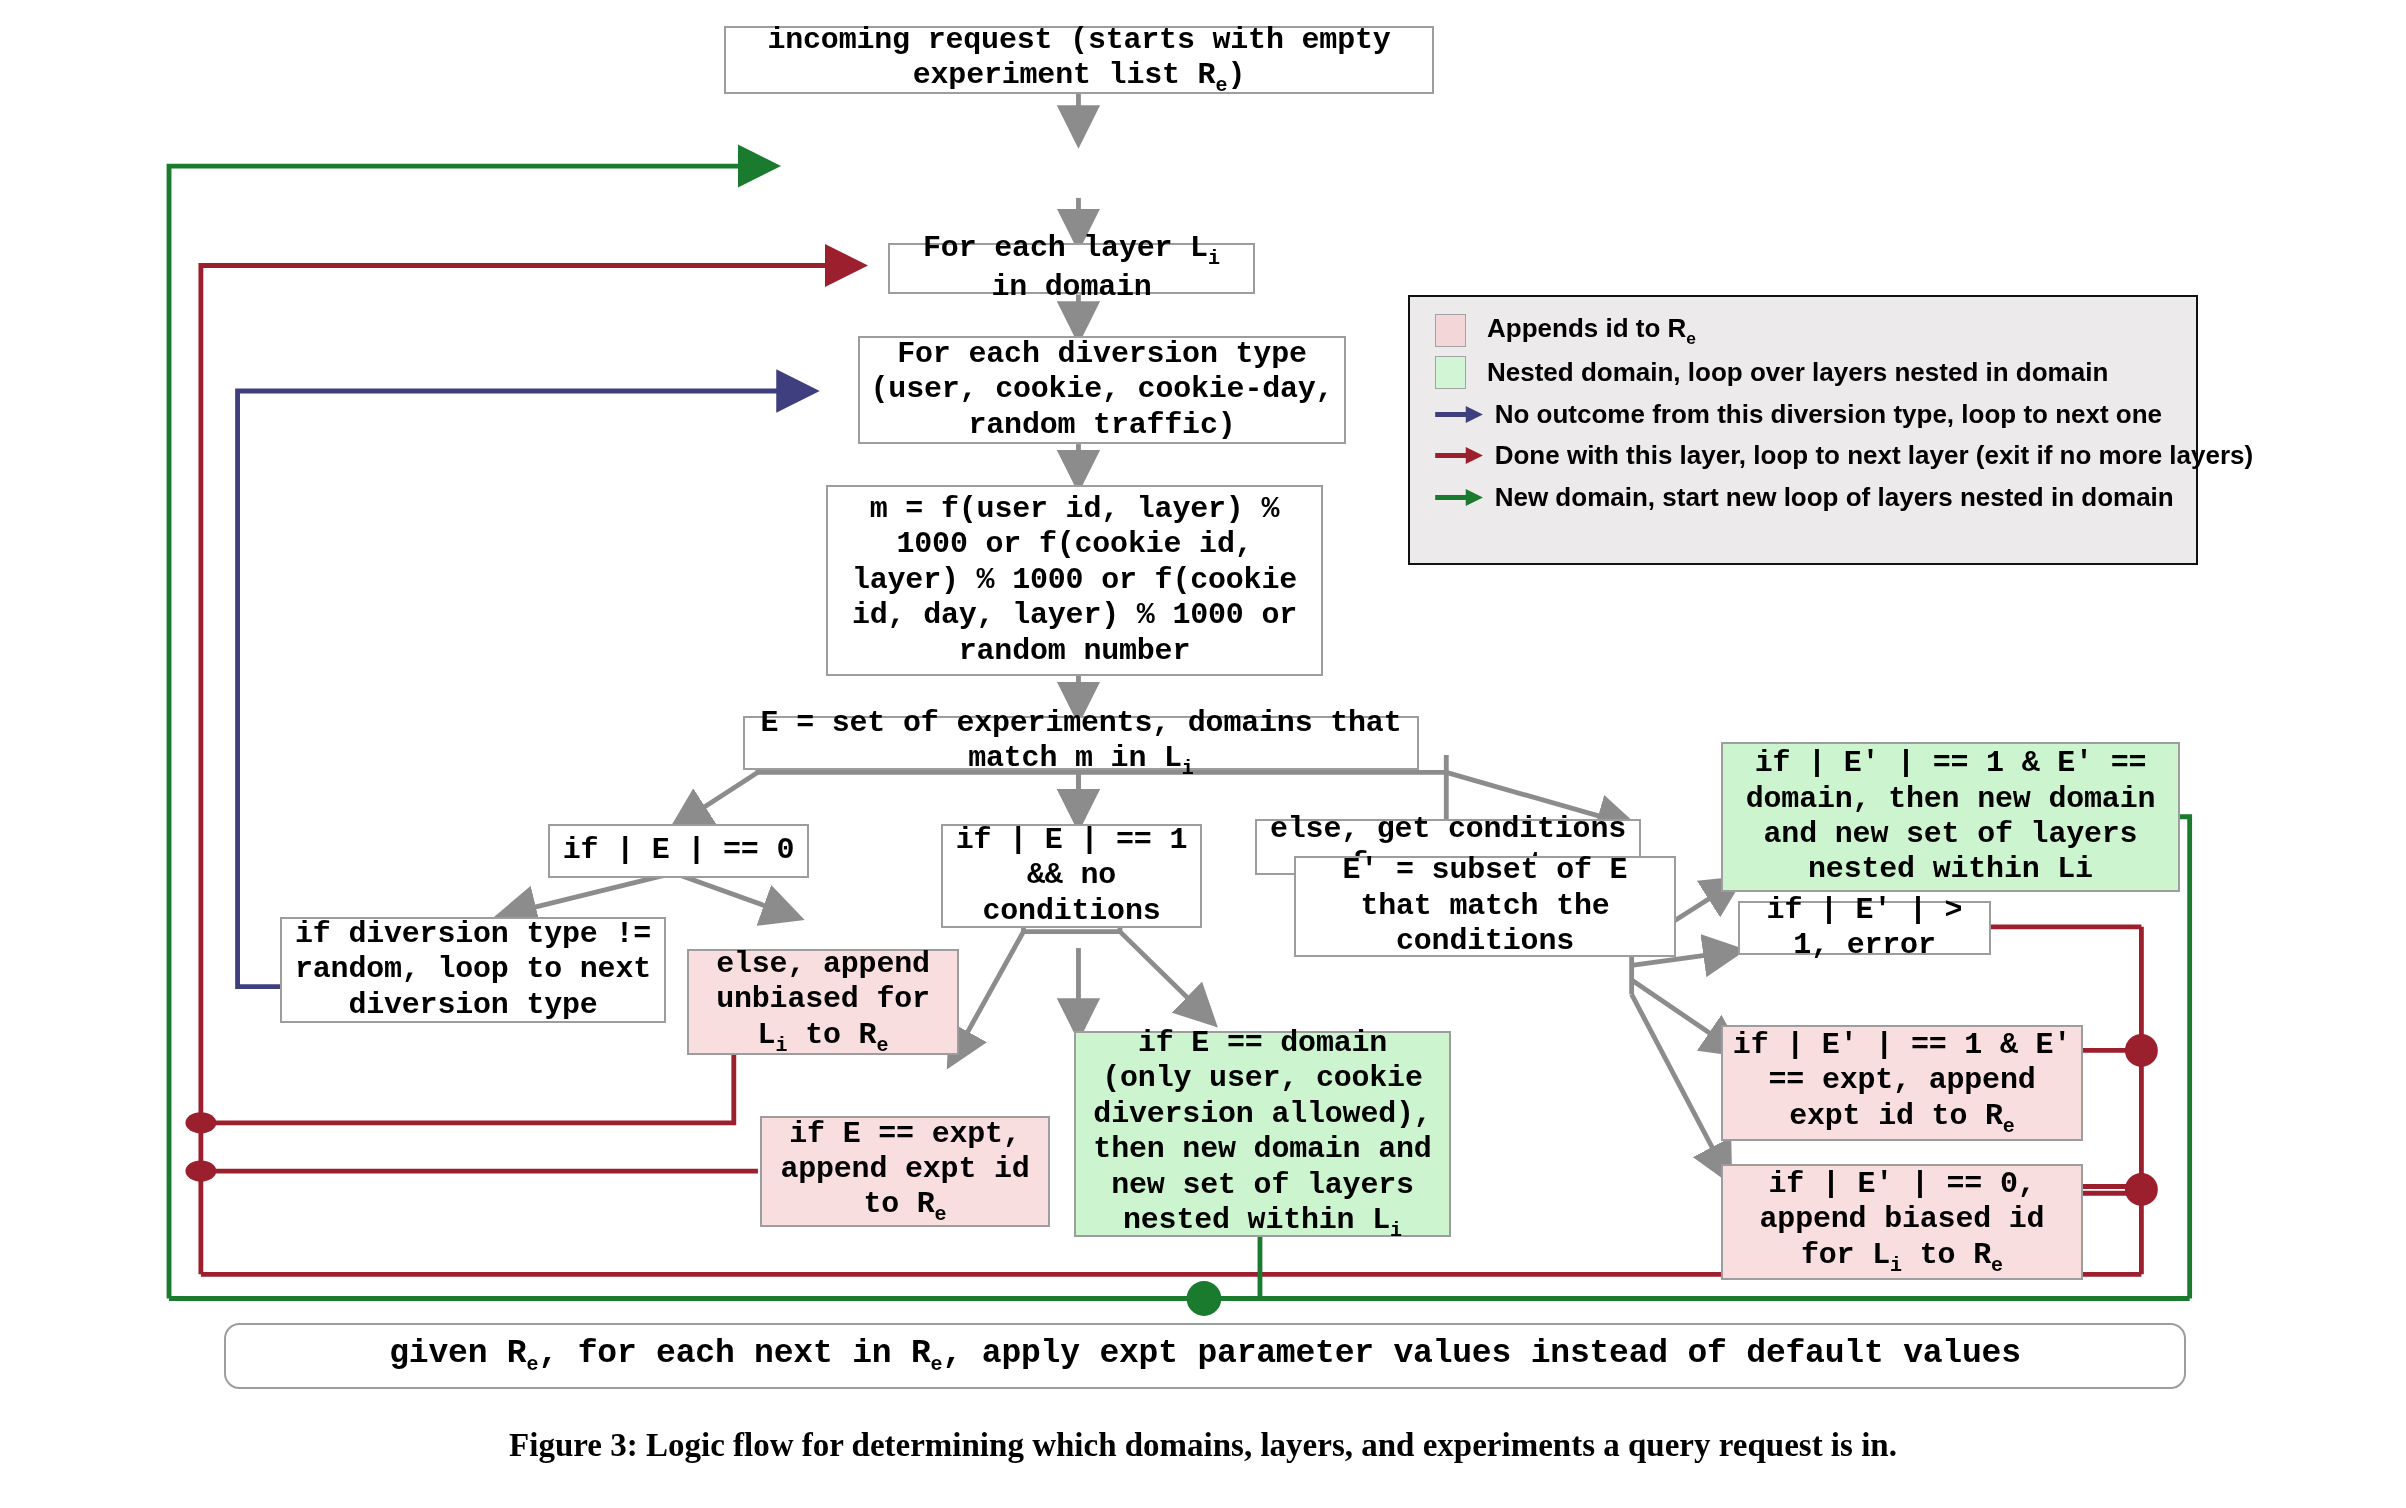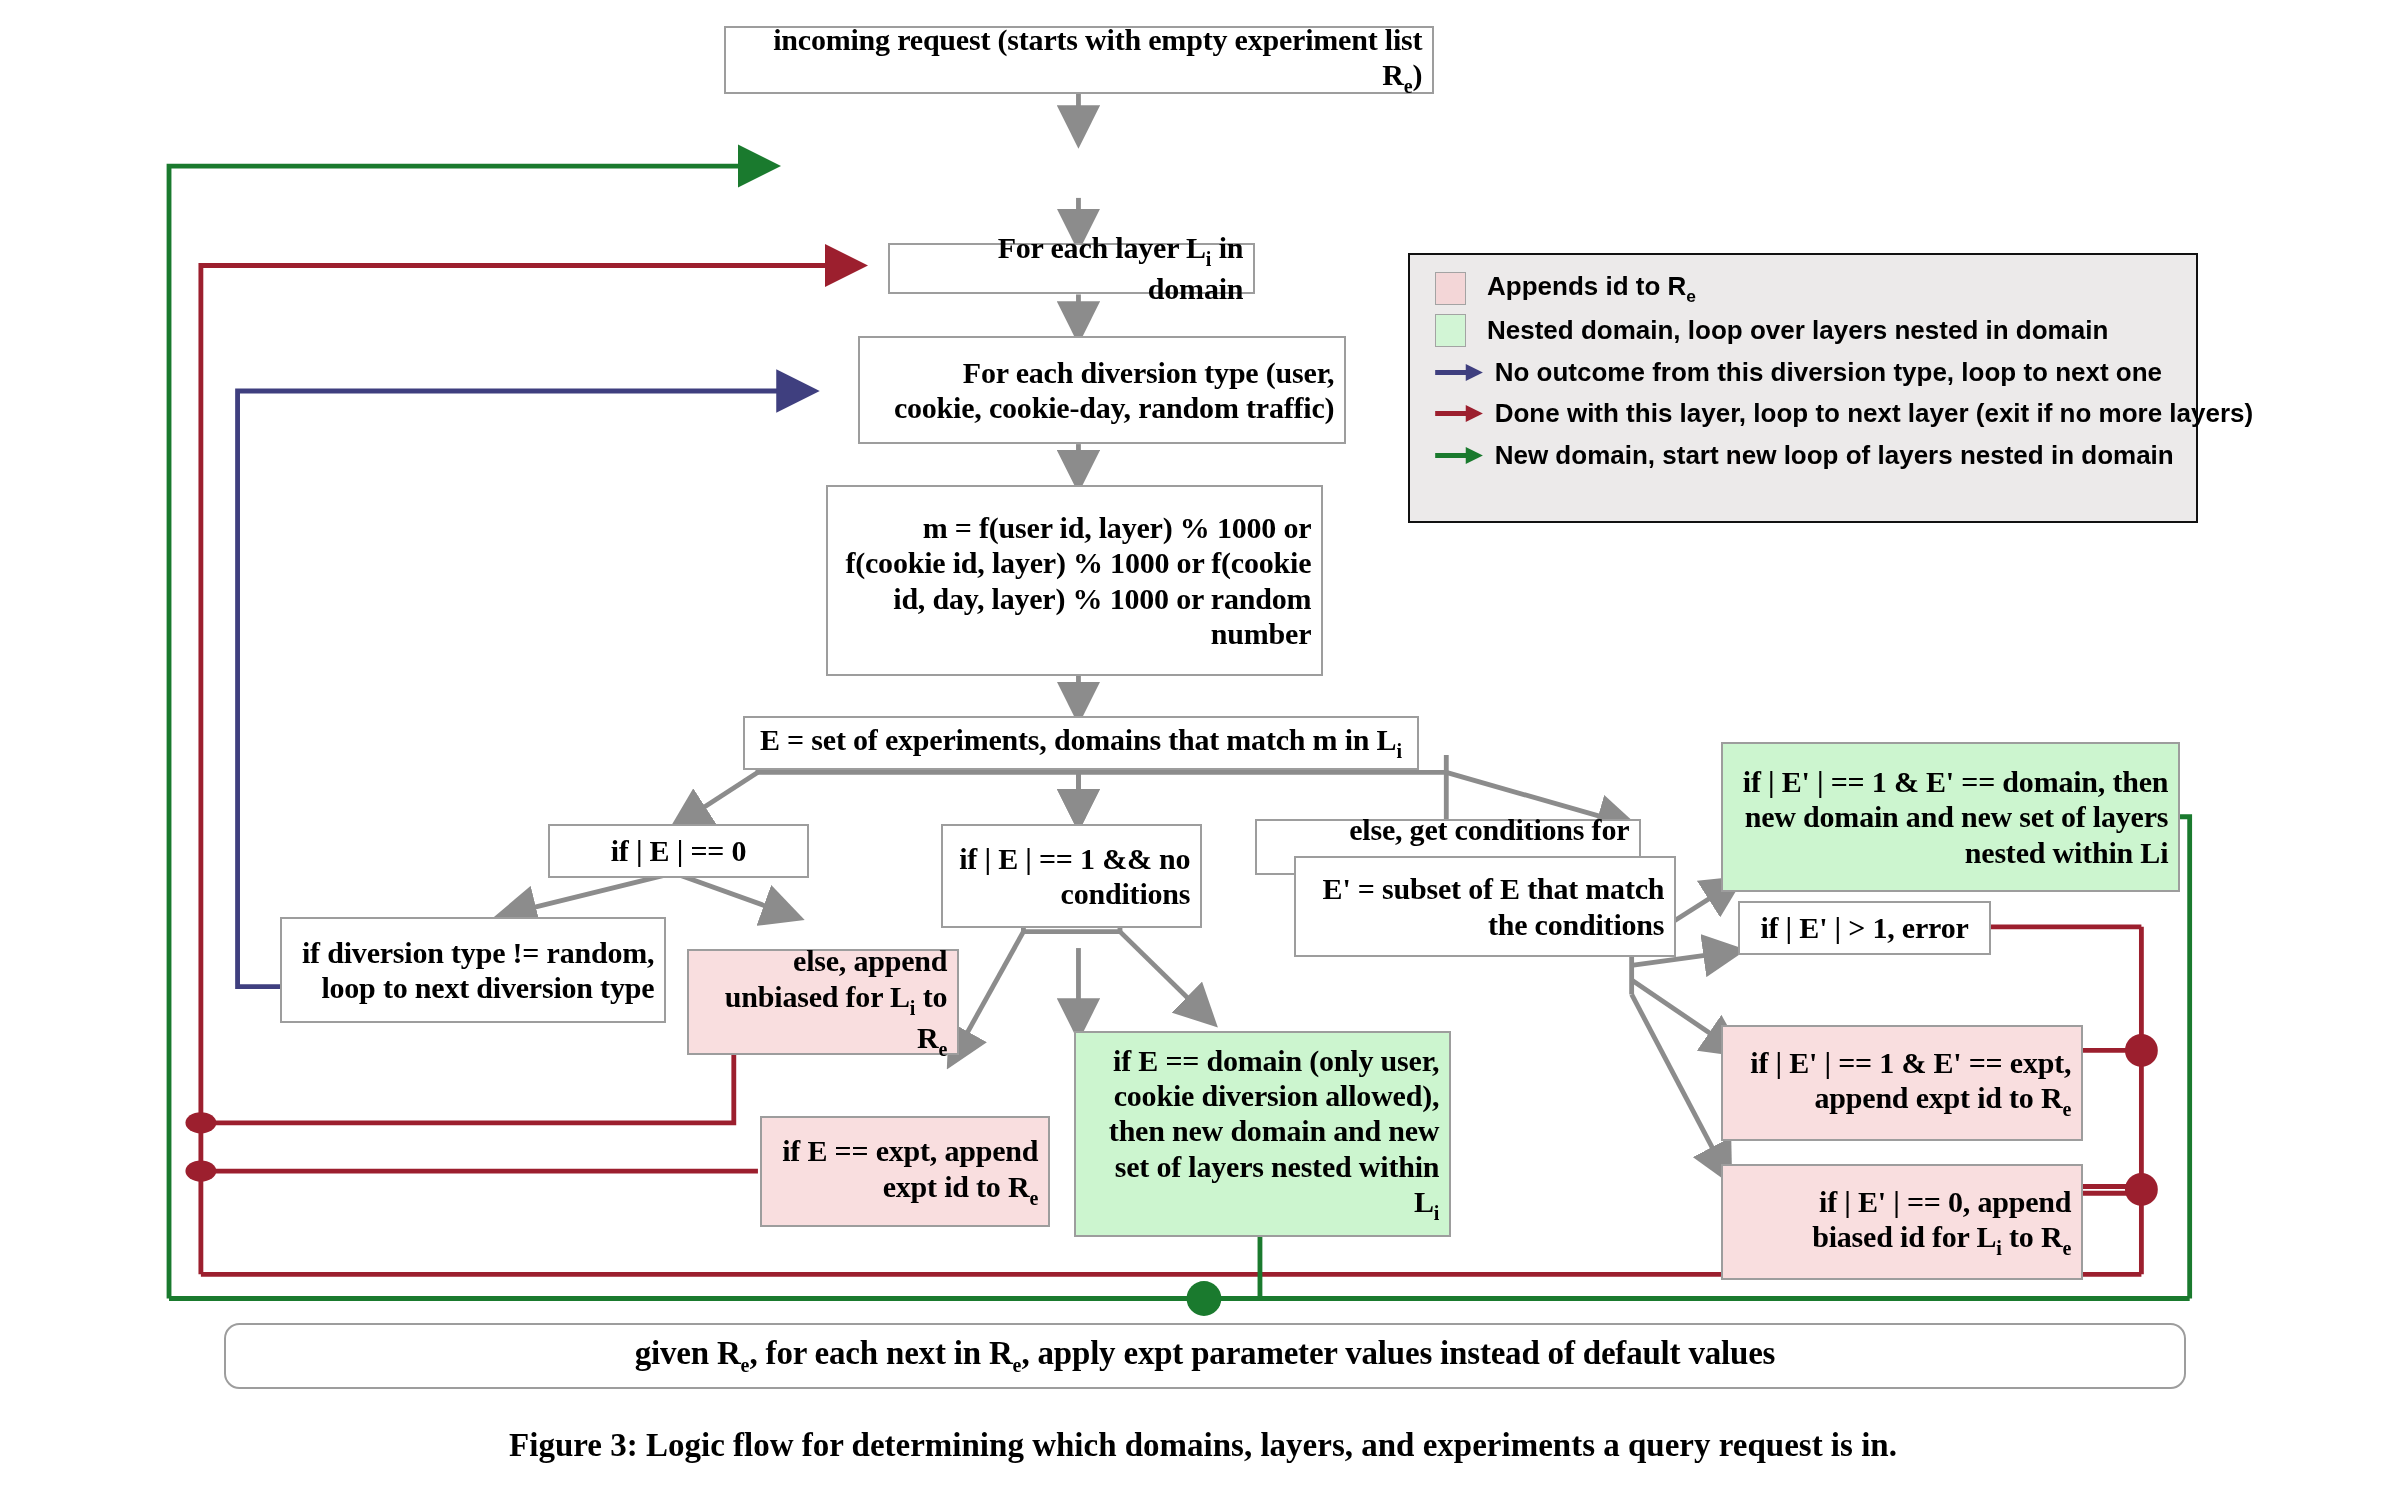--- a/index.html
+++ b/index.html
@@ -6,42 +6,43 @@
   body{font-family:"Liberation Sans",sans-serif;}
   #page{position:relative;width:2406px;height:1508px;background:#ffffff;overflow:hidden;}
   svg#wires{position:absolute;left:0;top:0;width:2406px;height:1508px;pointer-events:none;}
 
   .node{
     position:absolute;
     box-sizing:border-box;
     border:2.9px solid #9d9d9d;
     background:#ffffff;
     display:flex;align-items:center;justify-content:center;
-    text-align:right;
-    font-family:Liberation Serif, serif;
+    text-align:center;
+    font-family:Liberation Mono, monospace;
     font-weight:bold;
     font-size:30px;
     line-height:1.18;
     color:#000000;
     letter-spacing:-0.2px;
     padding:3.9px 9.7px;
     z-index:5;
   }
   .node.pink{background:#f9dedf;margin-top:32px;}
   .node.green{background:#ccf5cf;}
   .node.round{border-radius:15.4px;}
   .node span.sub{font-size:20px;vertical-align:-0.38em;letter-spacing:0;}
 
   #legend{
     position:absolute;
     box-sizing:border-box;
     border:2.9px solid #111111;
     background:#eceaea;
     z-index:6;
     padding:17.4px 21px 15.4px 25px;
+    margin-top:42px;
   }
   .legrow{display:flex;align-items:center;margin-bottom:8.7px;height:33px;}
   .legrow:last-child{margin-bottom:0;}
   .swatch{width:29px;height:31px;border:1.9px solid #a3a3a3;margin-right:21px;flex:0 0 auto;}
   .swatch.pink{background:#f3d6d7;}
   .swatch.green{background:#d2f5d5;}
   .legarrow{width:50px;height:21px;margin-right:9.7px;flex:0 0 auto;}
   .legtext{font-size:26px;font-weight:bold;color:#000;white-space:nowrap;font-family:"Liberation Sans",sans-serif;}
   .legtext .sub{font-size:17.4px;vertical-align:-0.38em;}
 

